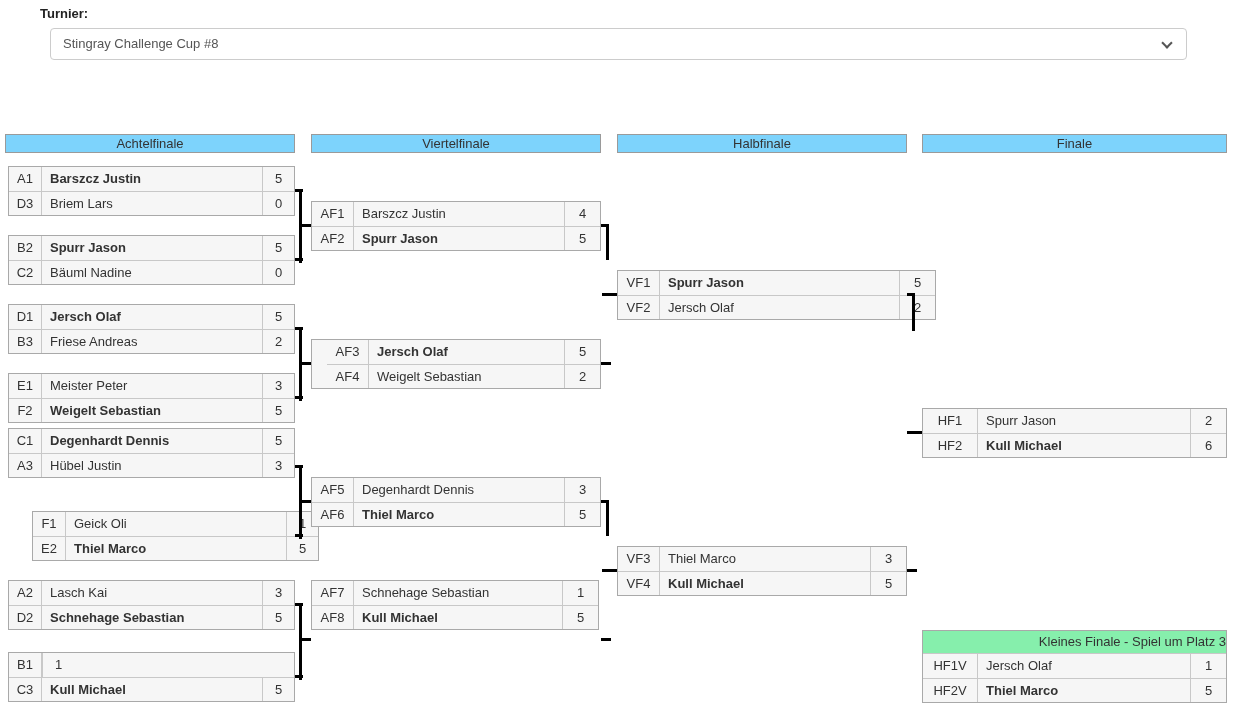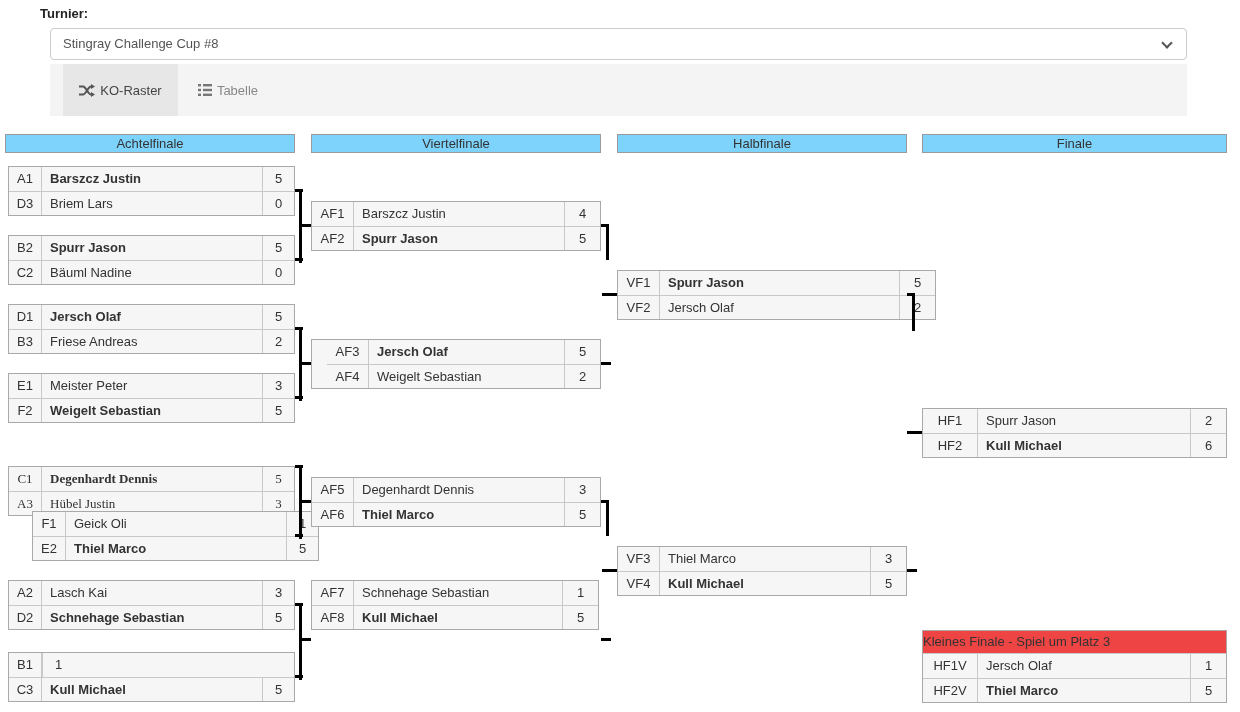--- a/index.html
+++ b/index.html
@@ -27,59 +27,37 @@
 
   .match { position:absolute; border:1px solid #a9a9a9; background:#f6f6f6; }
   .mrow { display:flex; height:24px; line-height:24px; font-size:13px; color:#333; }
   .mrow + .mrow { border-top:1px solid #c8c8c8; }
   .cell-seed { flex:none; text-align:center; border-right:1px solid #c8c8c8; }
   .cell-name { flex:1; padding-left:8px; white-space:nowrap; overflow:hidden; }
   .cell-name.winner { font-weight:bold; }
   .cell-score { flex:none; text-align:center; border-left:1px solid #c8c8c8; }
   .w33 { width:33px; } .w42 { width:42px; } .w55 { width:55px; } .w32 { width:32px; } .w36 { width:36px; }
 
-  .kf-title { height:23px; line-height:22px; text-align:left; font-size:13px; color:#333;
-    border-bottom:1px solid #c8c8c8; background:#ef4444; }
+  .kf-title { height:23px; line-height:22px; text-align:right; font-size:13px; color:#333;
+    border-bottom:1px solid #c8c8c8; background:#86efac; }
 
   .cx { position:absolute; background:#000; }
 </style>
 </head>
 <body>
 
 <div class="stage">
 
   <div class="turnier-label">Turnier:</div>
 
   <div class="select">
     <span class="select-value">Stingray Challenge Cup #8</span>
     <span class="select-caret"></span>
   </div>
 
-  <div class="tabstrip">
-    <div class="tab active" style="left:13px; width:115px;">
-      <svg width="16" height="13" viewBox="0 0 16 13">
-        <path d="M0 2.5 H4 C7 2.5 9 10.5 12 10.5" stroke="#555" stroke-width="2" fill="none"></path>
-        <path d="M0 10.5 H4 C7 10.5 9 2.5 12 2.5" stroke="#555" stroke-width="2" fill="none"></path>
-        <polygon points="12,0 16,2.5 12,5" fill="#555"></polygon>
-        <polygon points="12,8 16,10.5 12,13" fill="#555"></polygon>
-      </svg>
-      <span>KO-Raster</span>
-    </div>
-    <div class="tab inactive" style="left:128px; width:100px;">
-      <svg width="14" height="12" viewBox="0 0 14 12">
-        <rect x="0" y="0" width="3" height="2.4" fill="#777"></rect>
-          <rect x="5" y="0" width="9" height="2.4" fill="#777"></rect>
-        <rect x="0" y="4.8" width="3" height="2.4" fill="#777"></rect>
-          <rect x="5" y="4.8" width="9" height="2.4" fill="#777"></rect>
-        <rect x="0" y="9.6" width="3" height="2.4" fill="#777"></rect>
-          <rect x="5" y="9.6" width="9" height="2.4" fill="#777"></rect>
-      </svg>
-      <span>Tabelle</span>
-    </div>
-  </div>
 
   <div class="round-header" style="left:5px; top:134px; width:290px;">Achtelfinale</div>
   <div class="round-header" style="left:311px; top:134px; width:290px;">Viertelfinale</div>
   <div class="round-header" style="left:617px; top:134px; width:290px;">Halbfinale</div>
   <div class="round-header" style="left:922px; top:134px; width:305px;">Finale</div>
 
   <div class="match" style="left:8px; top:166px; width:287px;">
     <div class="mrow">
       <div class="cell-seed w33">A1</div>
       <div class="cell-name winner">Barszcz Justin</div>
@@ -120,21 +98,21 @@
       <div class="cell-seed w33">E1</div>
       <div class="cell-name">Meister Peter</div>
       <div class="cell-score w32">3</div>
     </div>
     <div class="mrow">
       <div class="cell-seed w33">F2</div>
       <div class="cell-name winner">Weigelt Sebastian</div>
       <div class="cell-score w32">5</div>
     </div>
   </div>
-  <div class="match" style="left:8px; top:466px; width:287px;font-family:Liberation Serif, serif;">
+  <div class="match" style="left:8px; top:428px; width:287px;">
     <div class="mrow">
       <div class="cell-seed w33">C1</div>
       <div class="cell-name winner">Degenhardt Dennis</div>
       <div class="cell-score w32">5</div>
     </div>
     <div class="mrow">
       <div class="cell-seed w33">A3</div>
       <div class="cell-name">Hübel Justin</div>
       <div class="cell-score w32">3</div>
     </div>

